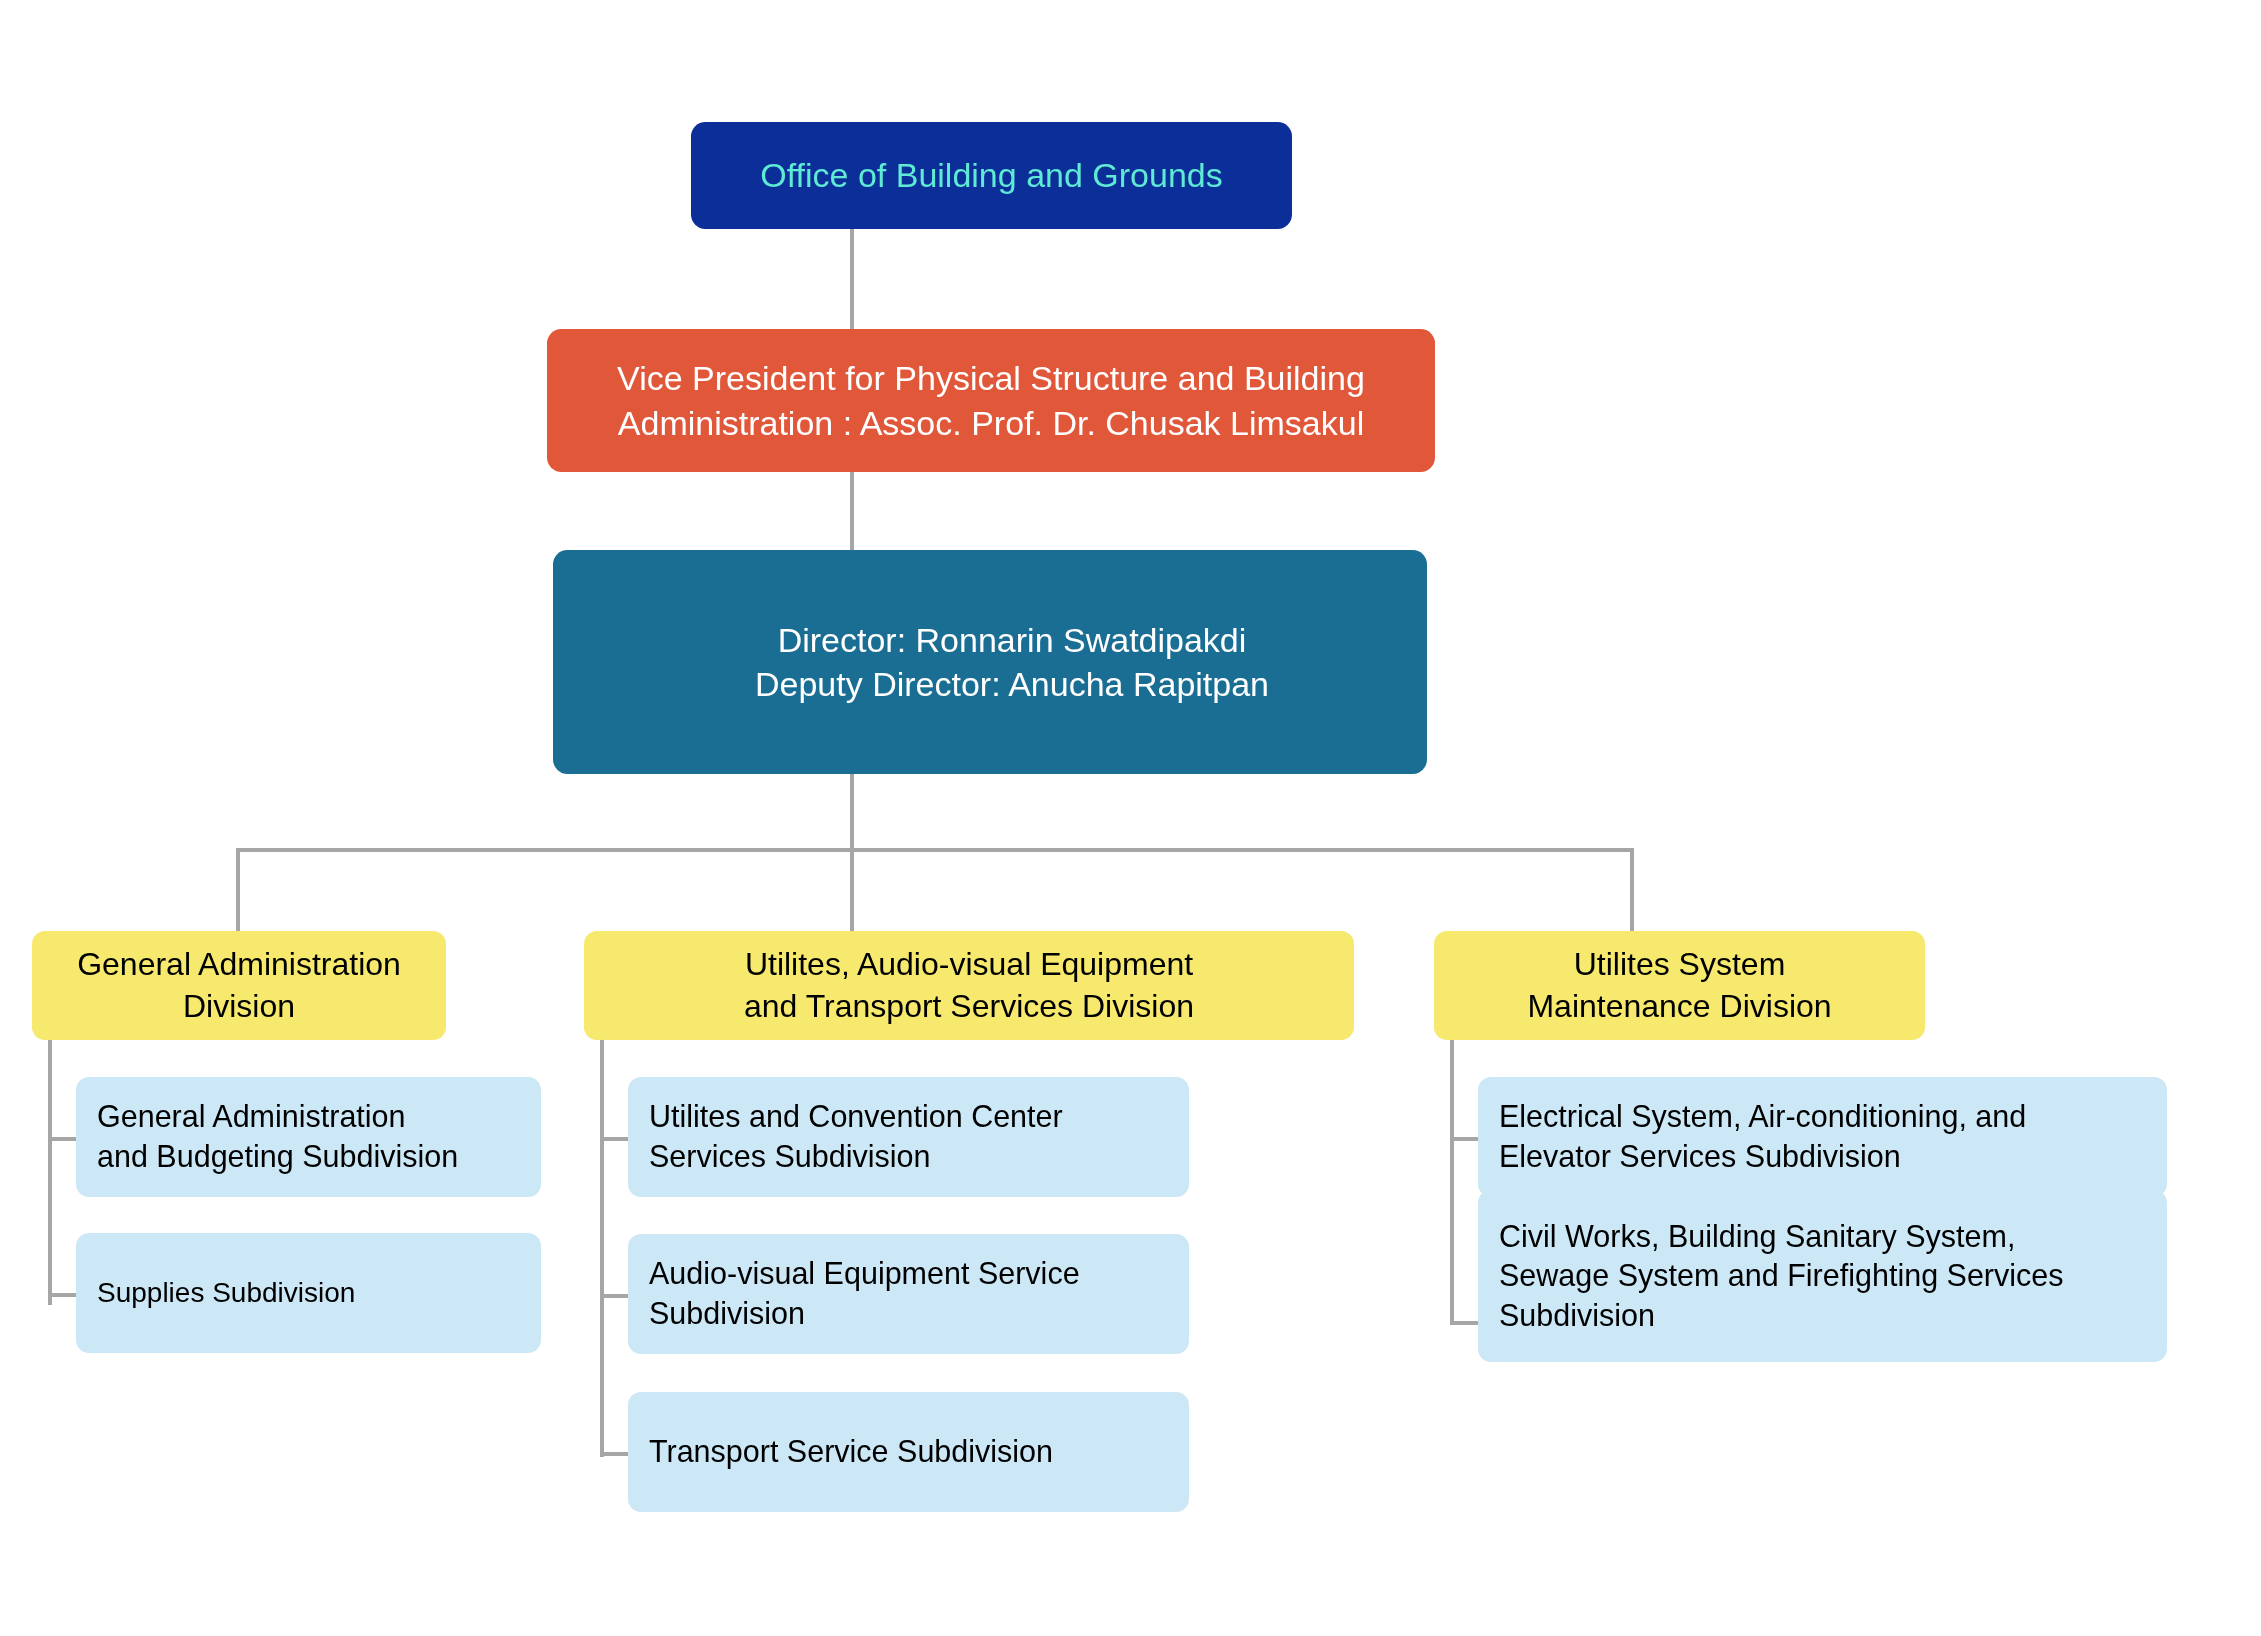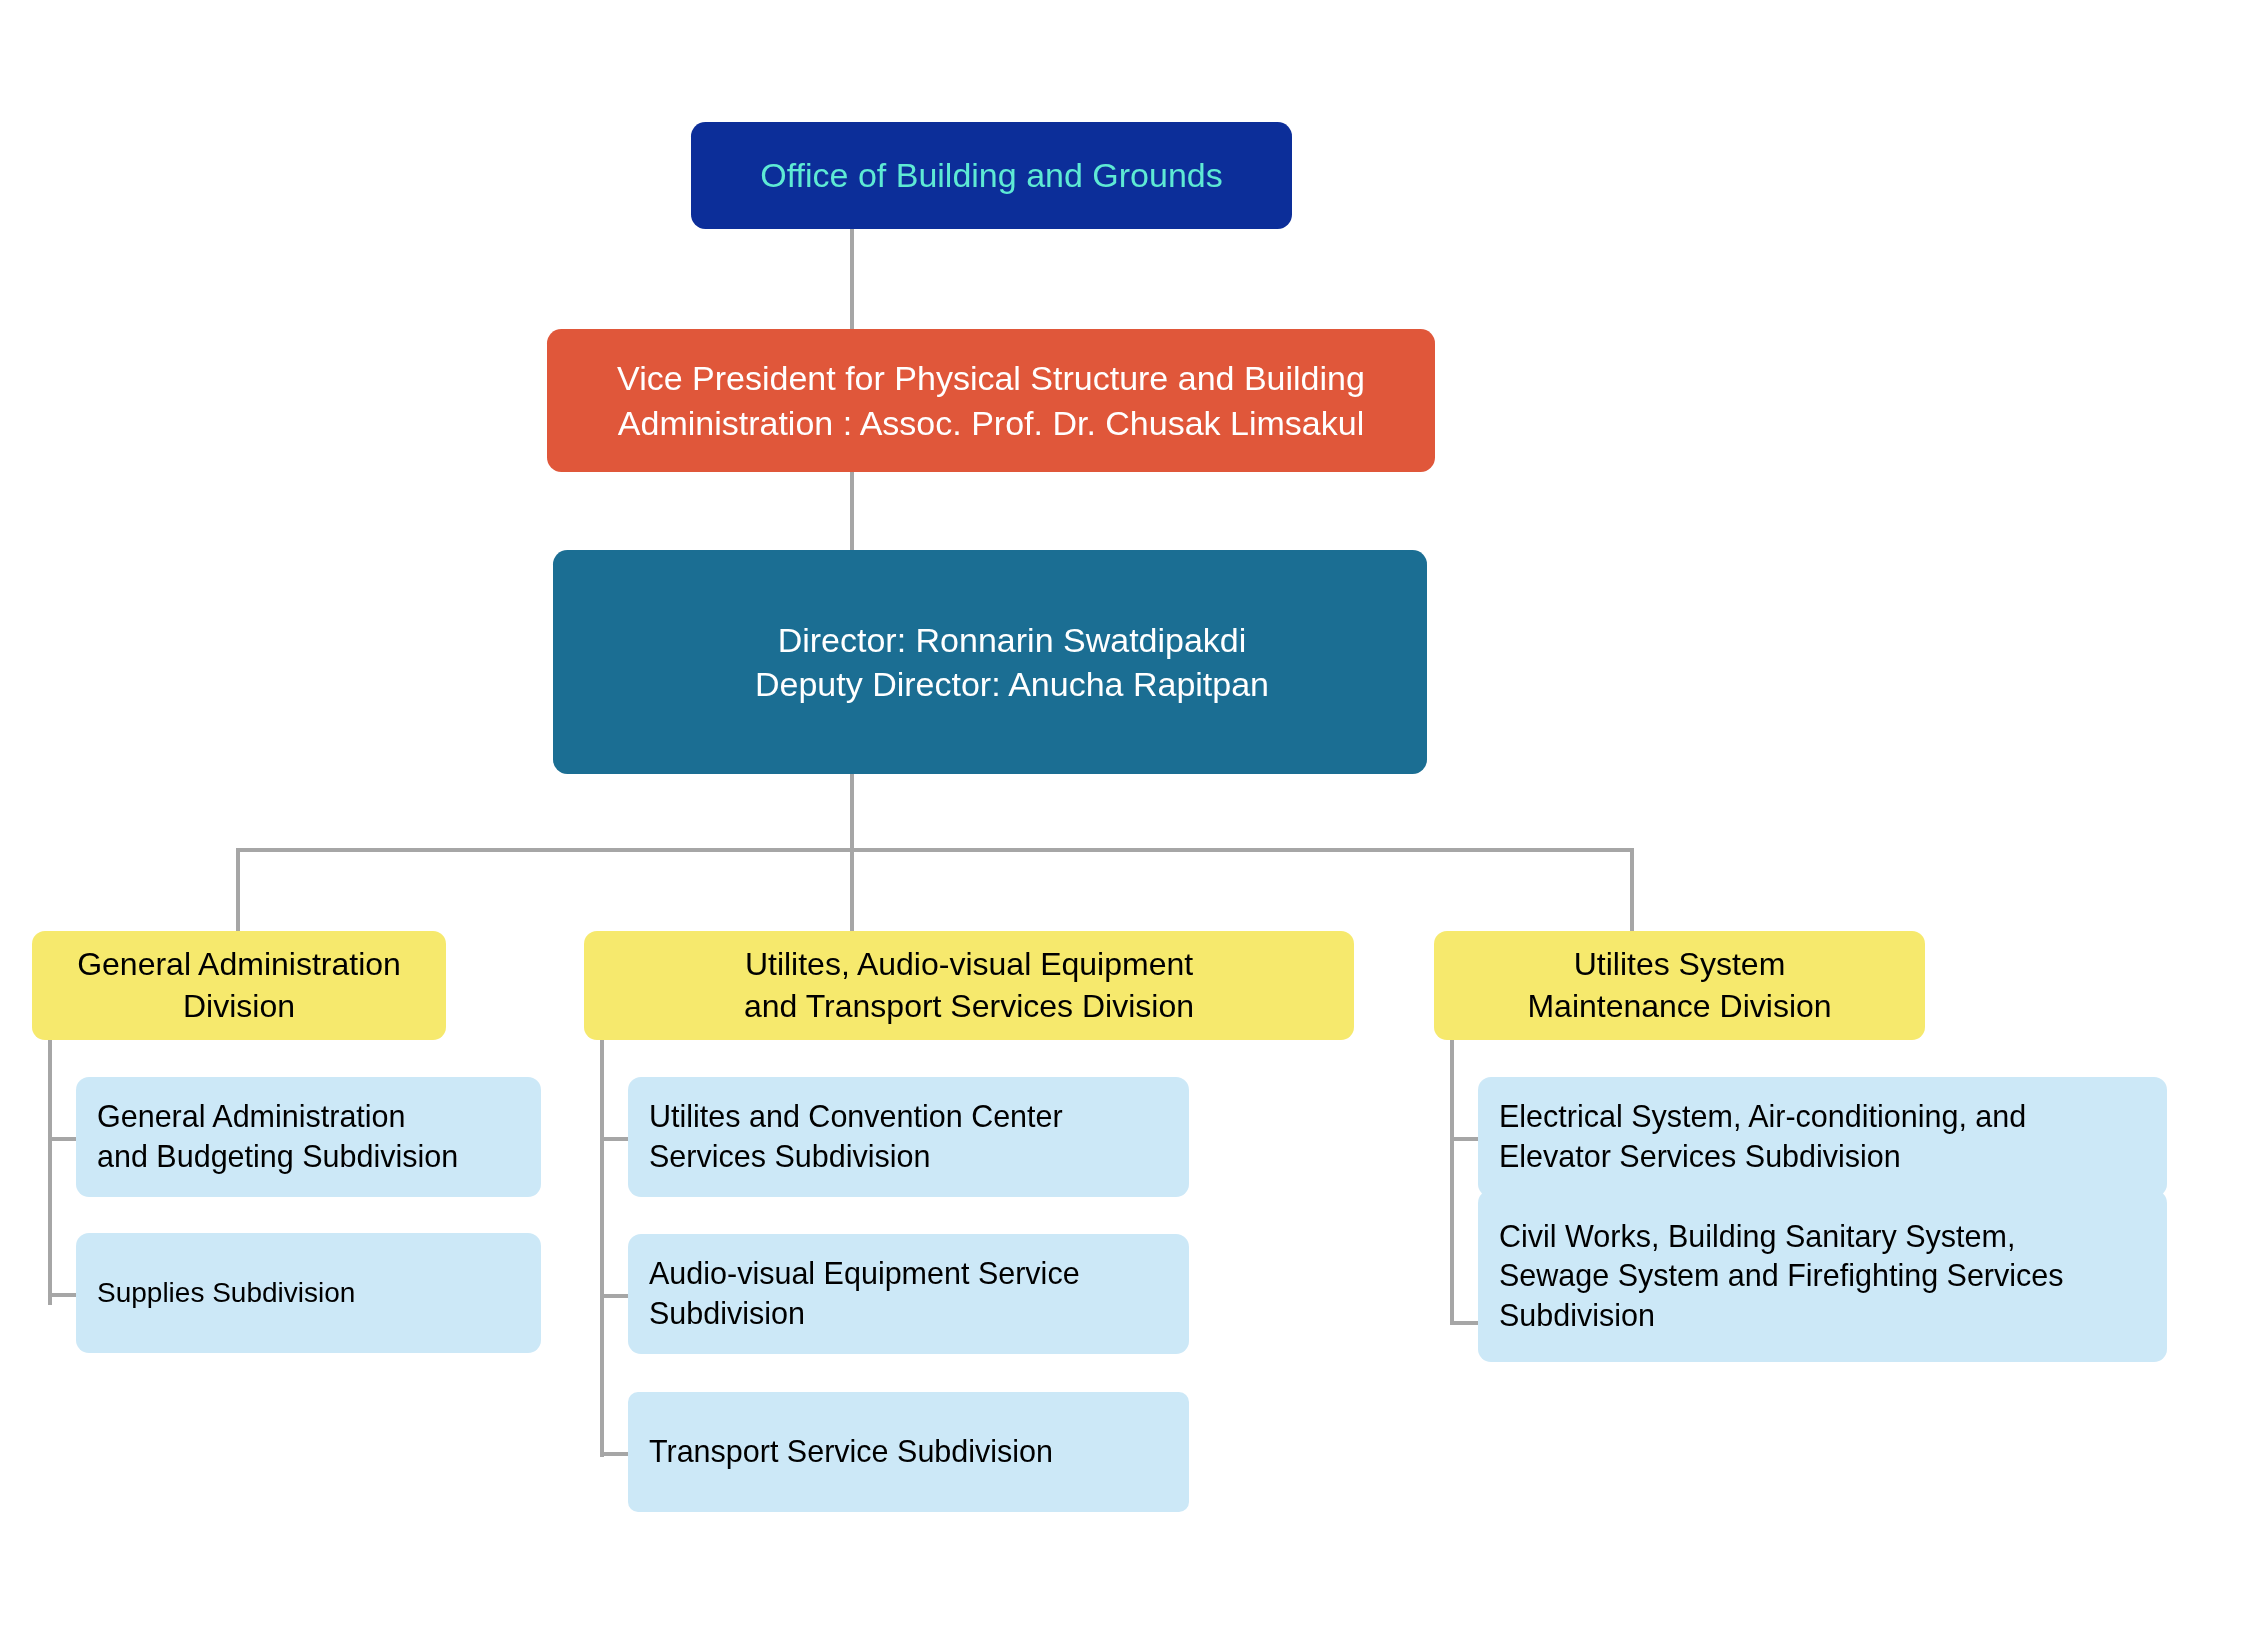--- a/index.html
+++ b/index.html
@@ -127,21 +127,21 @@
 
   <div class="node node-division" style="left:584px; top:931px; width:770px; height:109px;">Utilites, Audio-visual Equipment
 and Transport Services Division</div>
 
   <div class="node node-sub left-align" style="left:628px; top:1077px; width:561px; height:120px;">Utilites and Convention Center
 Services Subdivision</div>
 
   <div class="node node-sub left-align" style="left:628px; top:1234px; width:561px; height:120px;">Audio-visual Equipment Service
 Subdivision</div>
 
-  <div class="node node-sub left-align" style="left:628px; top:1392px; width:561px; height:120px;border-radius:10px;">Transport Service Subdivision</div>
+  <div class="node node-sub left-align" style="left:628px; top:1392px; width:561px; height:120px;">Transport Service Subdivision</div>
 
   <div class="node node-division" style="left:1434px; top:931px; width:491px; height:109px;">Utilites System
 Maintenance Division</div>
 
   <div class="node node-sub left-align" style="left:1478px; top:1077px; width:689px; height:120px;">Electrical System, Air-conditioning, and
 Elevator Services Subdivision</div>
 
   <div class="node node-sub left-align" style="left:1478px; top:1190px; width:689px; height:172px;">Civil Works, Building Sanitary System,
 Sewage System and Firefighting Services
 Subdivision</div>

